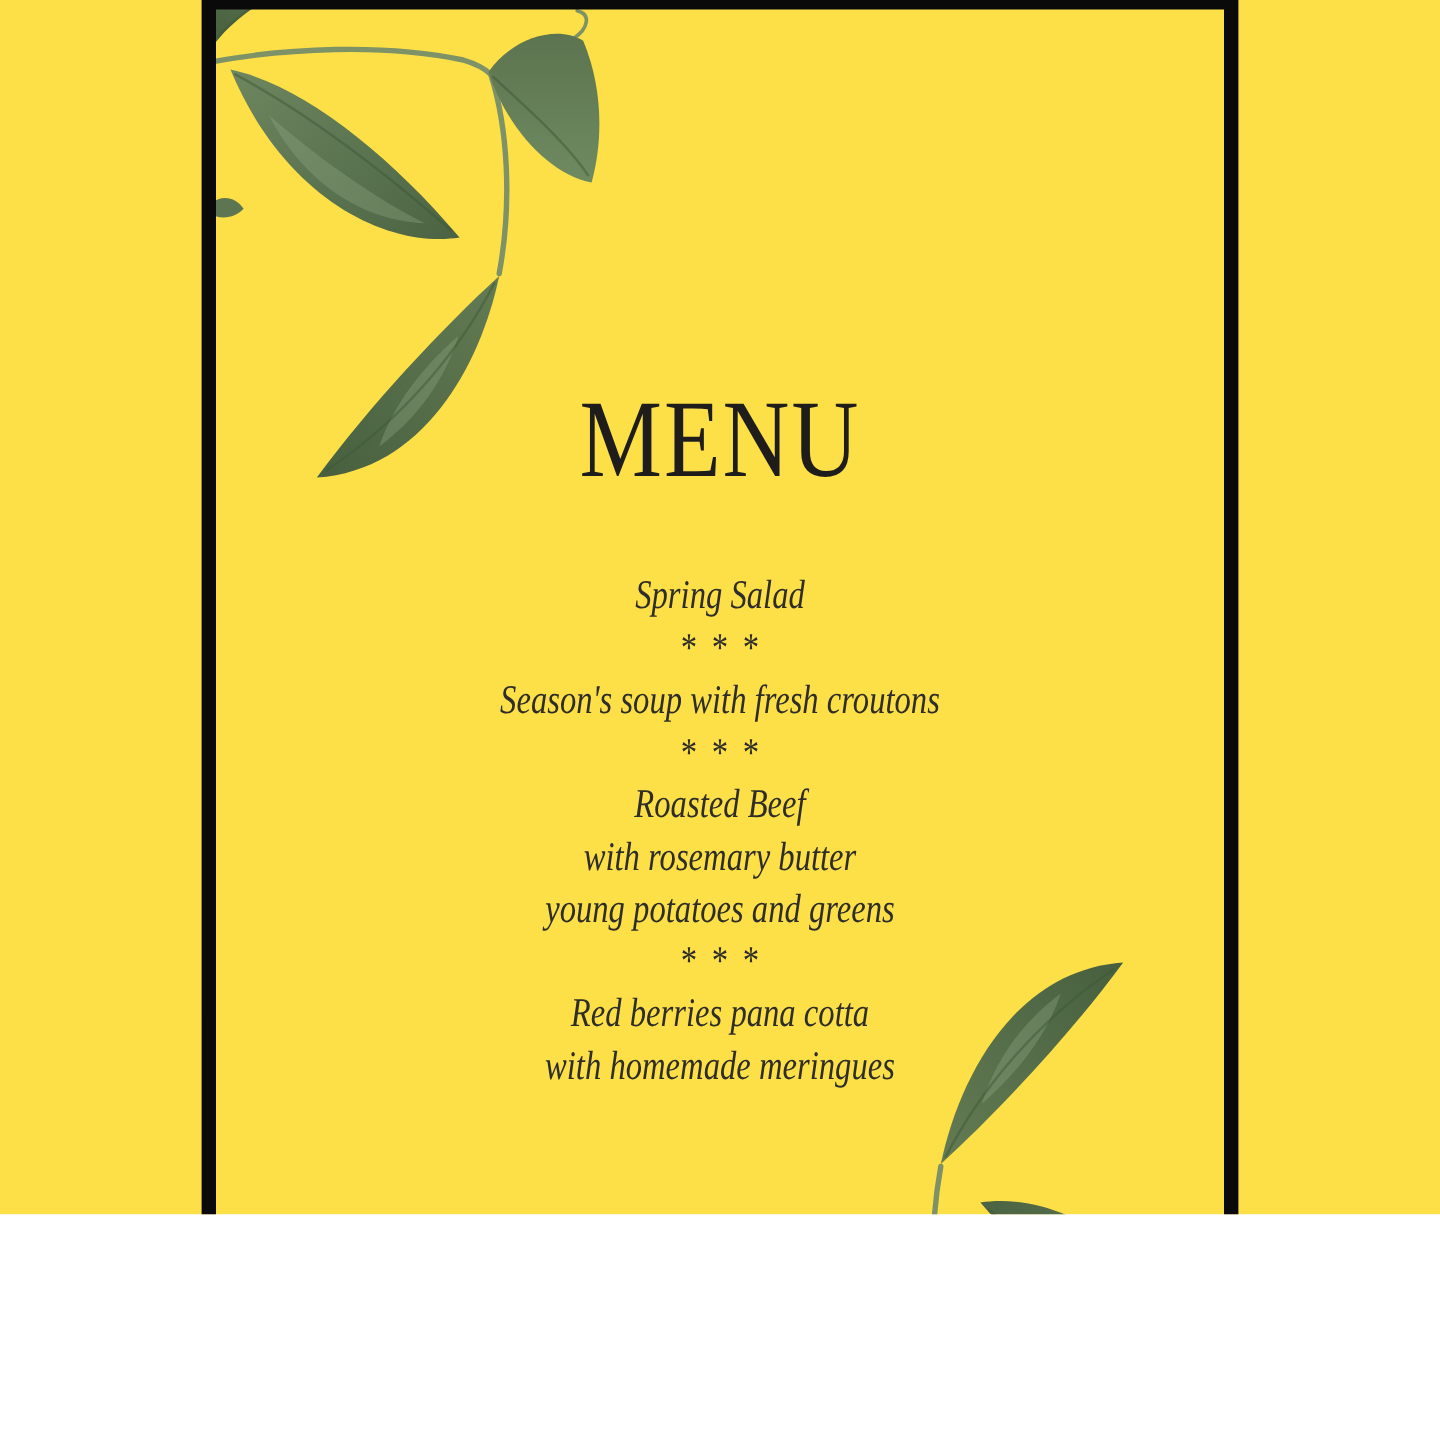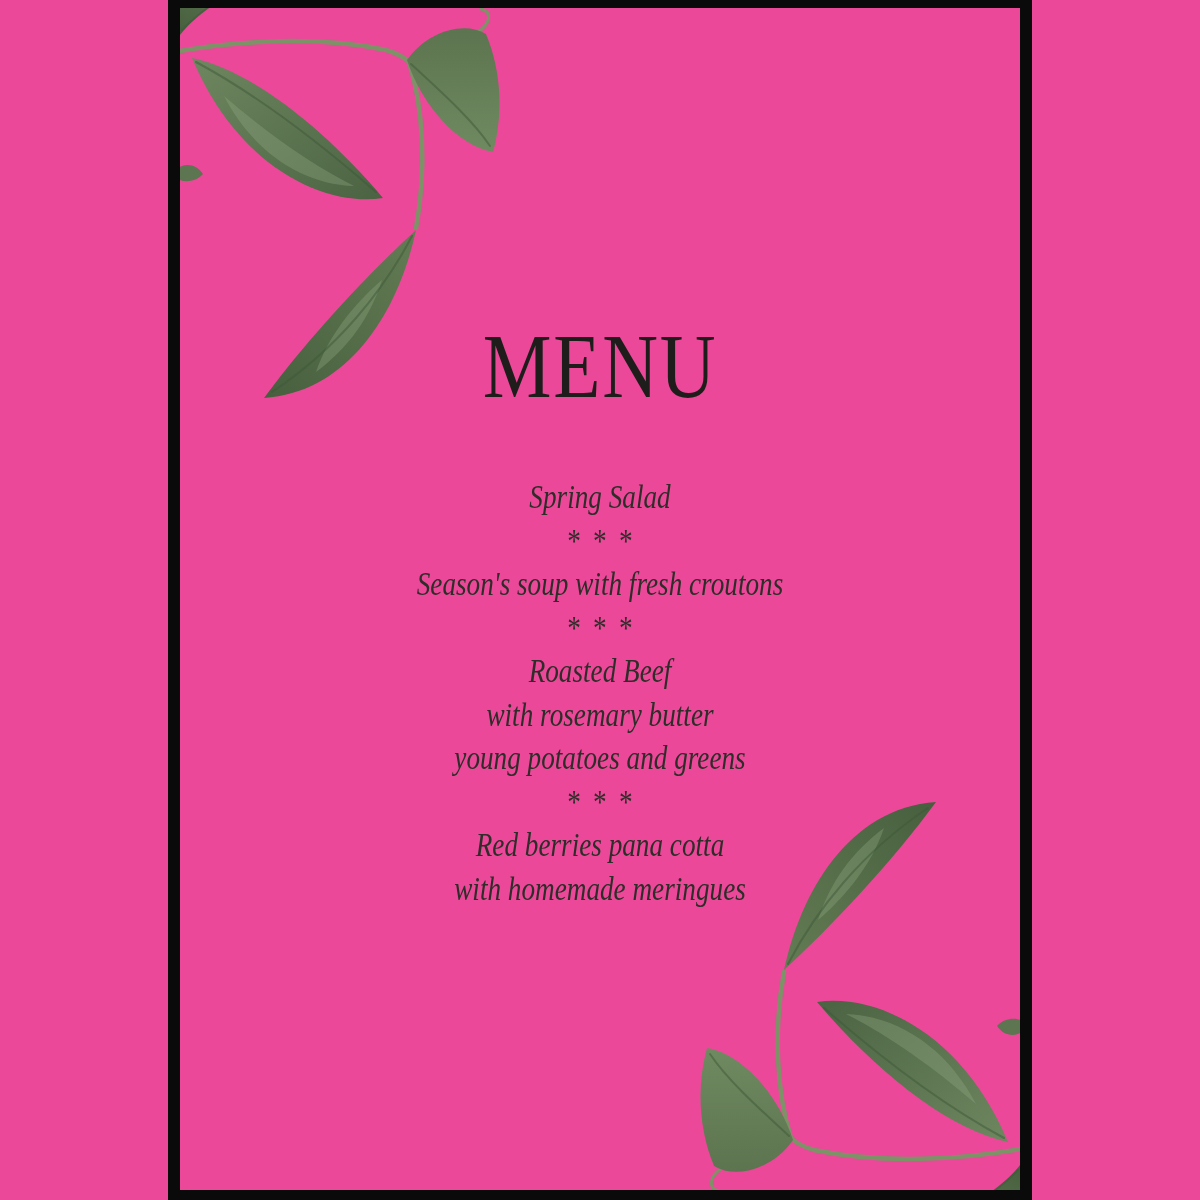--- a/index.html
+++ b/index.html
@@ -1,17 +1,17 @@
 <!DOCTYPE html>
 <html><head>
 <meta charset="utf-8">
 <style>
   html,body{margin:0;padding:0;background:#ffffff;}
   .page{
-    position:relative;width:1200px;height:1200px;background:#ec4899;overflow:hidden;
+    position:relative;width:1200px;height:1012px;background:#fde047;overflow:hidden;
     font-family:"Liberation Serif","DejaVu Serif",serif;
   }
   
   .frame{
     position:absolute;left:168px;top:0;width:864px;height:1200px;
     box-sizing:border-box;border:12px solid #0a0a0a;
     border-top-width:8px;border-bottom-width:10px;
     z-index:5;pointer-events:none;background:transparent;
   }
   .branch{position:absolute;width:340px;height:415px;z-index:1;}

